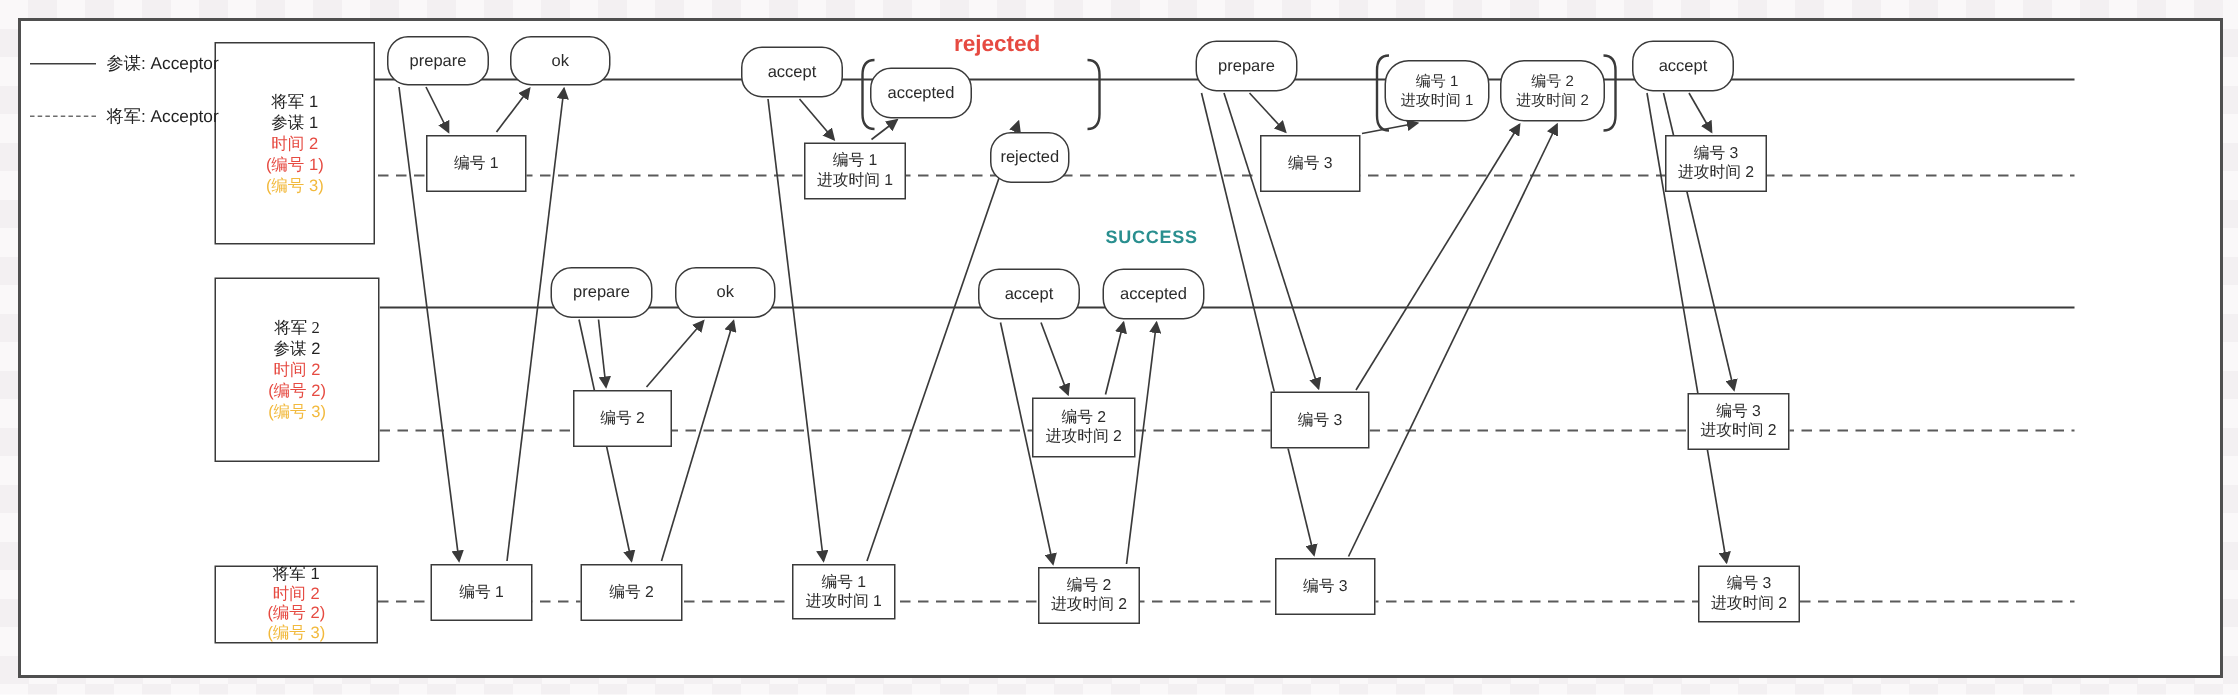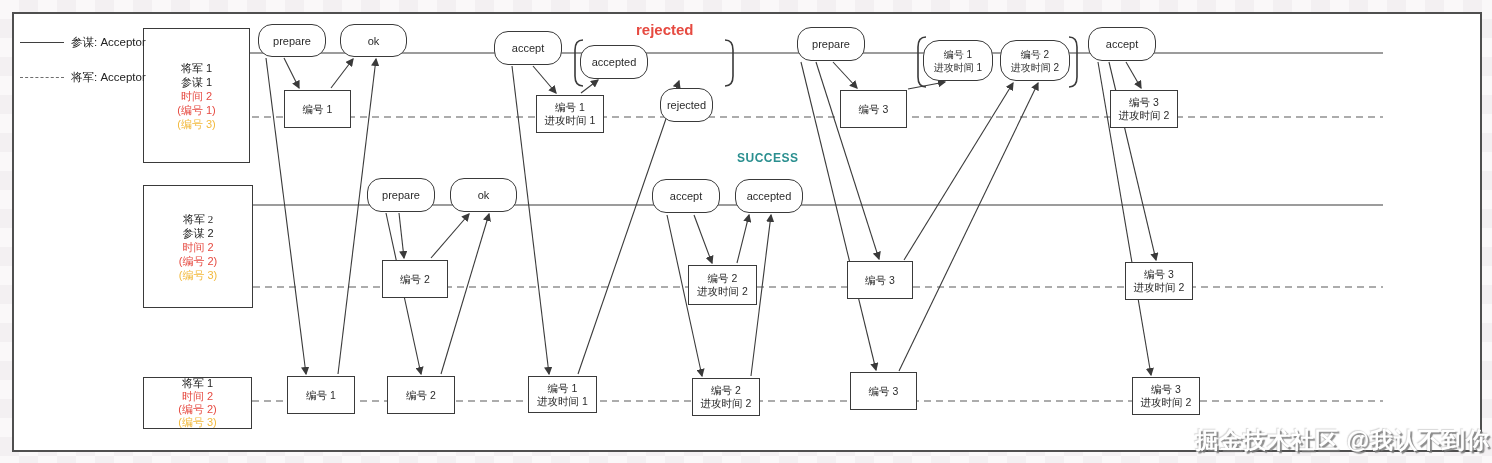--- a/index.html
+++ b/index.html
@@ -212,14 +212,13 @@
     <span class="legend-label">参谋: Acceptor</span>
   </div>
   <div class="legend-item" style="left:20px;top:70px;align-items:center;">
     <span class="legend-swatch dashed"></span>
     <span class="legend-label">将军: Acceptor</span>
   </div>
 
   <div class="anno failure" style="color: rgb(230, 74, 65);">rejected</div>
   <div class="anno success" style="color: rgb(42, 143, 143);">SUCCESS</div>
 
-  <div class="watermark">掘金技术社区 @我认不到你</div>
 </div>
 
 </body></html>

